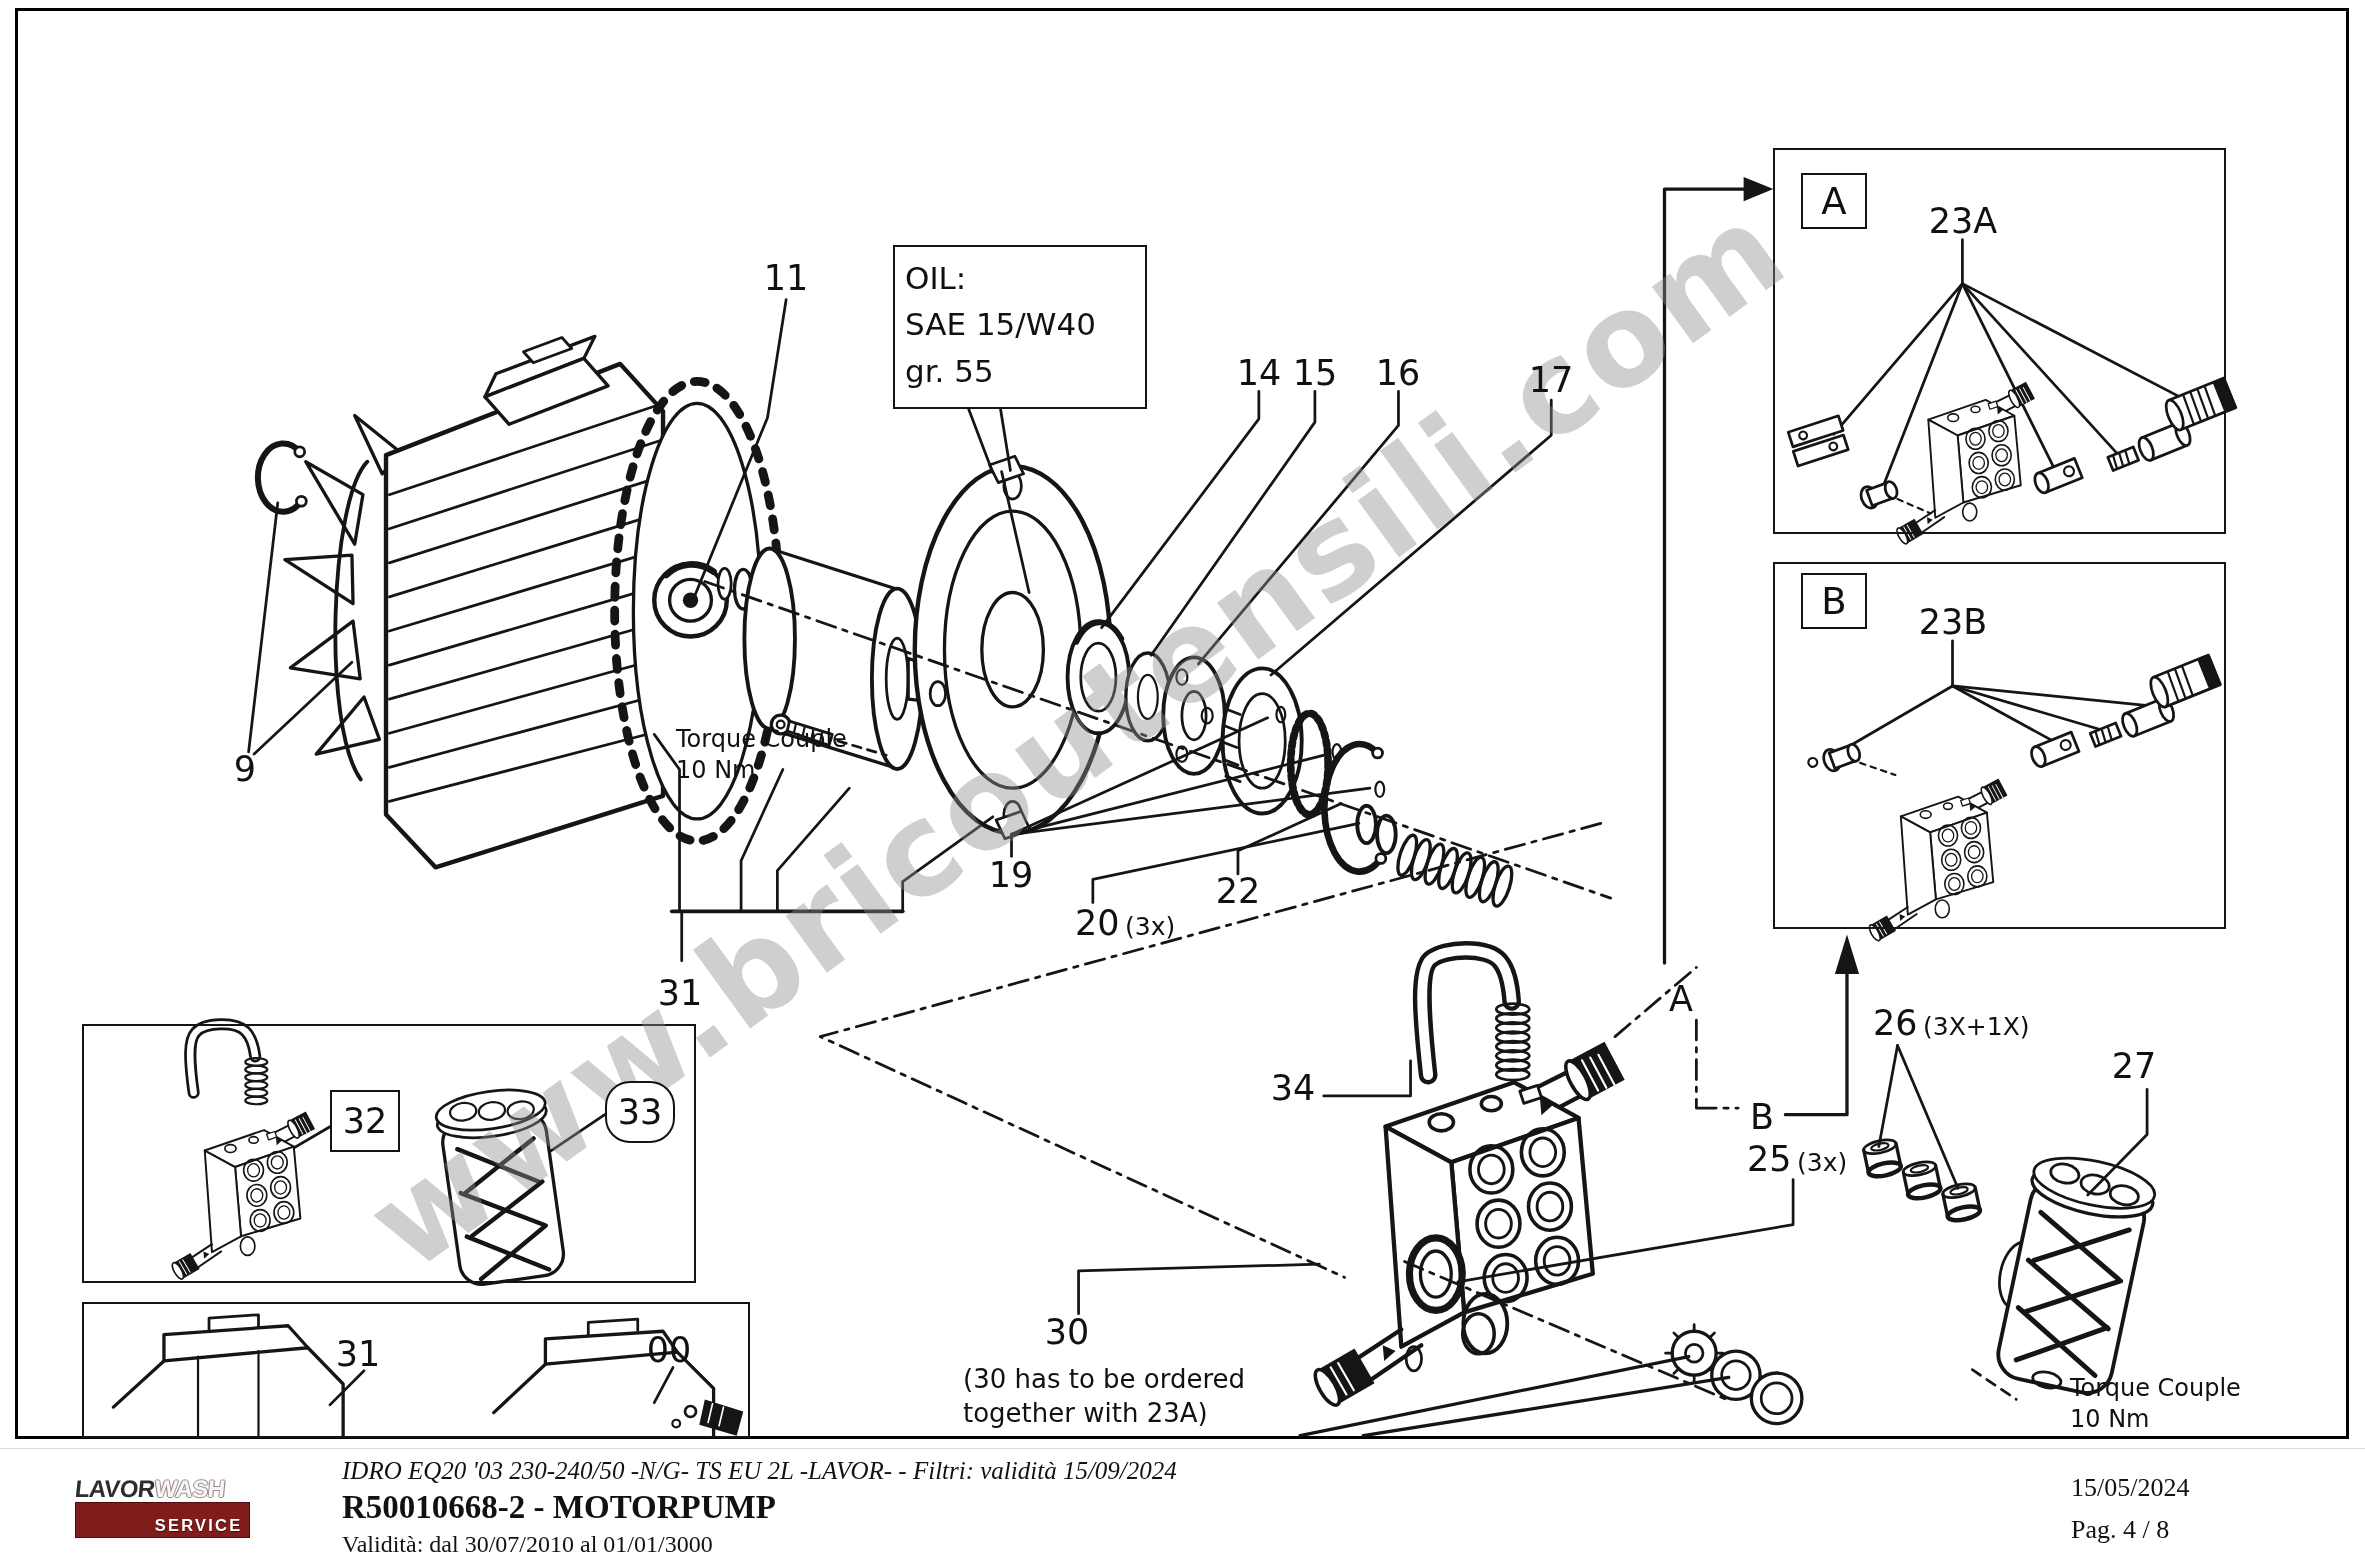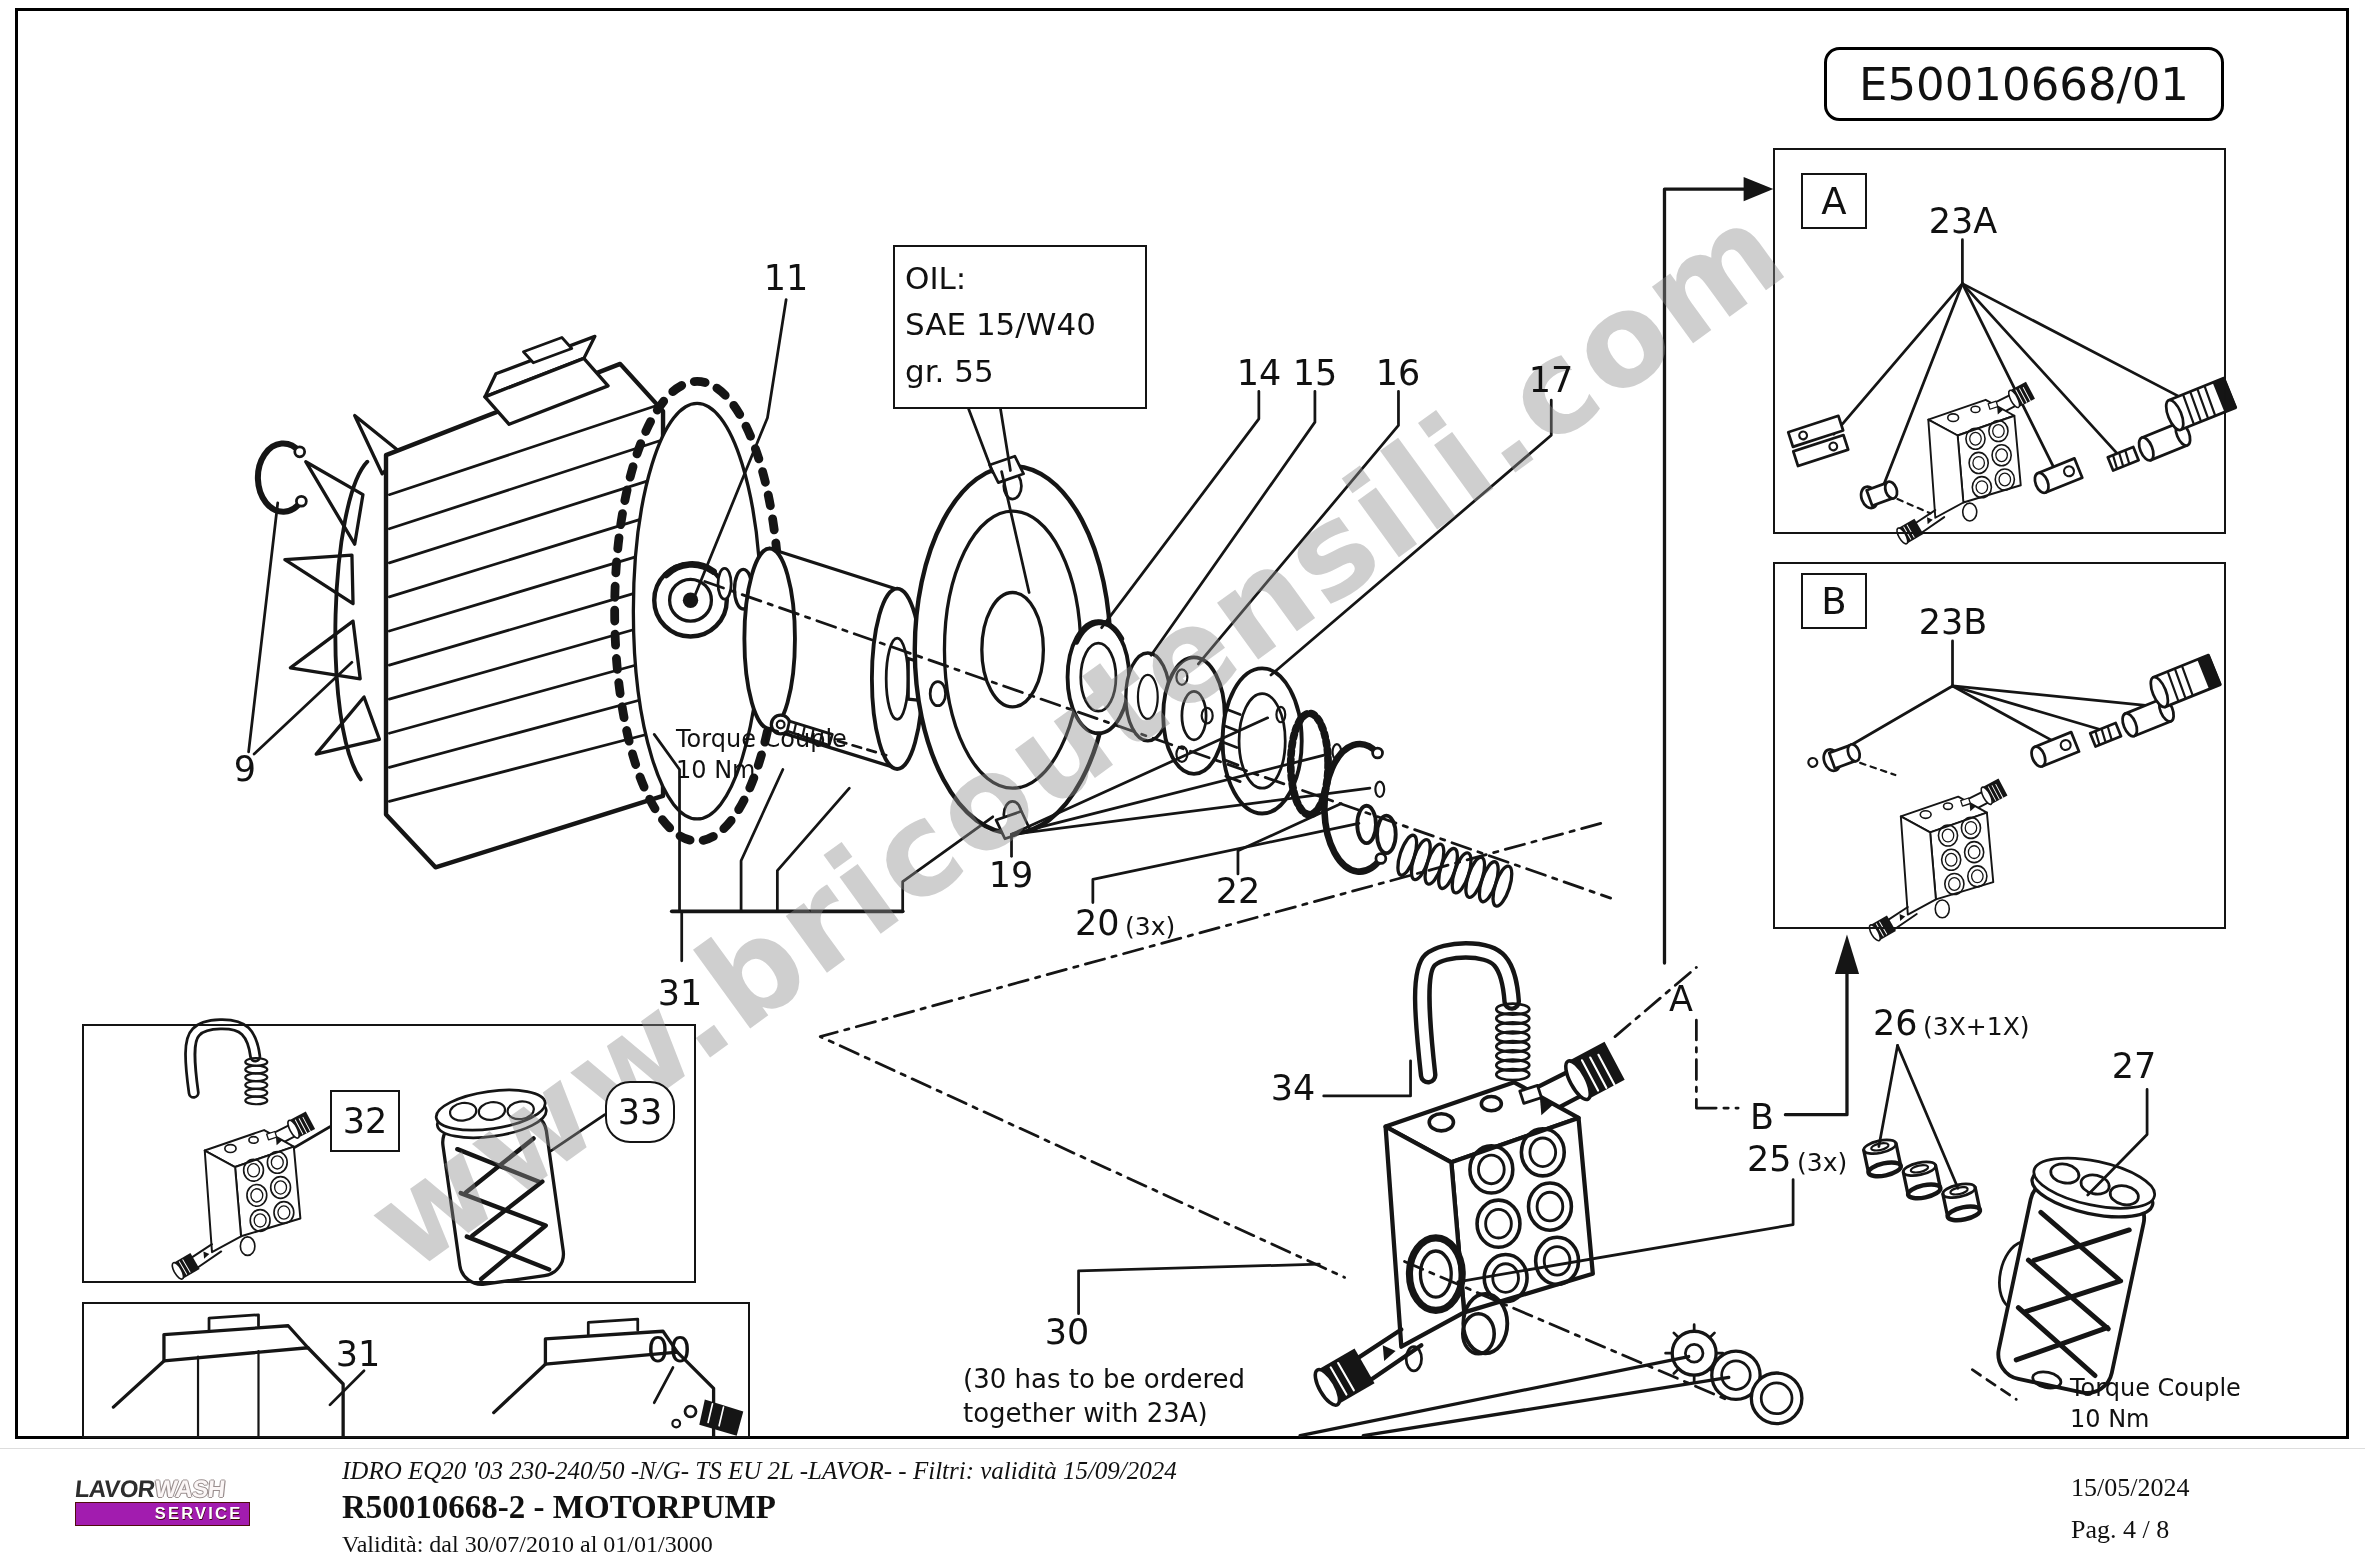--- a/index.html
+++ b/index.html
@@ -30,21 +30,21 @@
   .oilbox{position:absolute;left:893px;top:245px;width:254px;height:164px;z-index:4;
         border:2.7px solid #141414;background:#fff;box-sizing:border-box;
         padding:7.7px 0 0 10px;font:400 31px/1.5 "DejaVu Sans",sans-serif;}
   .footer{position:absolute;left:0;top:1439px;width:2366px;height:122px;background:#fff;z-index:5;}
   .sep{position:absolute;left:0;top:1448px;width:2366px;height:1.1px;background:#ddd;z-index:5;}
   .logo{position:absolute;left:75px;top:1477px;width:175px;height:63px;z-index:6;}
   .logo-top{height:24px;display:flex;align-items:flex-end;
             font:700 24px/1 "Liberation Sans",sans-serif;transform:skewX(-6deg);}
   .logo-lavor{color:#2d2d2d;letter-spacing:-0.5px;}
   .logo-wash{color:#fbf6f6;letter-spacing:-0.5px;text-shadow:1.1px 0 #9a8f8f,-1.1px 0 #9a8f8f,0 1.1px #9a8f8f,0 -1.1px #9a8f8f;}
-  .logo-bar{margin-top:1.1px;height:24px;background:#a21caf;border:1.6px solid #4f0c0e;box-sizing:border-box;
+  .logo-bar{margin-top:1.1px;height:36px;background:#7f1d1d;border:1.6px solid #4f0c0e;box-sizing:border-box;
             display:flex;align-items:flex-end;justify-content:flex-end;padding:0 6.6px 3.3px 0;}
   .logo-service{font:700 16.5px/1 "Liberation Sans",sans-serif;color:#fff;letter-spacing:2.2px;
             text-shadow:0.5px 0.5px #3a0608;}
   .f-model{position:absolute;left:342px;top:1458px;z-index:6;
            font:italic 400 25px/1 "Liberation Serif",serif;white-space:nowrap;}
   .f-title{position:absolute;left:342px;top:1491px;z-index:6;
            font:700 33px/1 "Liberation Serif",serif;white-space:nowrap;}
   .f-valid{position:absolute;left:342px;top:1532px;z-index:6;
            font:400 24px/1 "Liberation Serif",serif;white-space:nowrap;}
   .f-date{position:absolute;left:2071px;top:1475px;z-index:6;font:400 26px/1 "Liberation Serif",serif;}
@@ -425,23 +425,20 @@
     </g>
   </svg>
 
   <div class="wm">www.bricoutensili.com</div>
 
   <div class="panel" style="left:1773px;top:148px;width:453px;height:386px;"></div>
   <div class="panel" style="left:1773px;top:562px;width:453px;height:367px;"></div>
   <div class="panel" style="left:82px;top:1024px;width:614px;height:259px;"></div>
   <div class="panel" style="left:82px;top:1302px;width:668px;height:136px;"></div>
 
-  <div class="ebox">
-    <span>E50010668/01</span>
-  </div>
   <div class="pbox" style="left:1801px;top:173px;width:66px;height:56px;font-size:37px;">
     <span>A</span>
   </div>
   <div class="pbox" style="left:1801px;top:573px;width:66px;height:56px;font-size:37px;">
     <span>B</span>
   </div>
   <div class="pbox" style="left:330px;top:1090px;width:70px;height:62px;">
     <span>32</span>
   </div>
   <div class="pbox" style="left:605px;top:1081px;width:70px;height:62px;border-radius:25px;">

